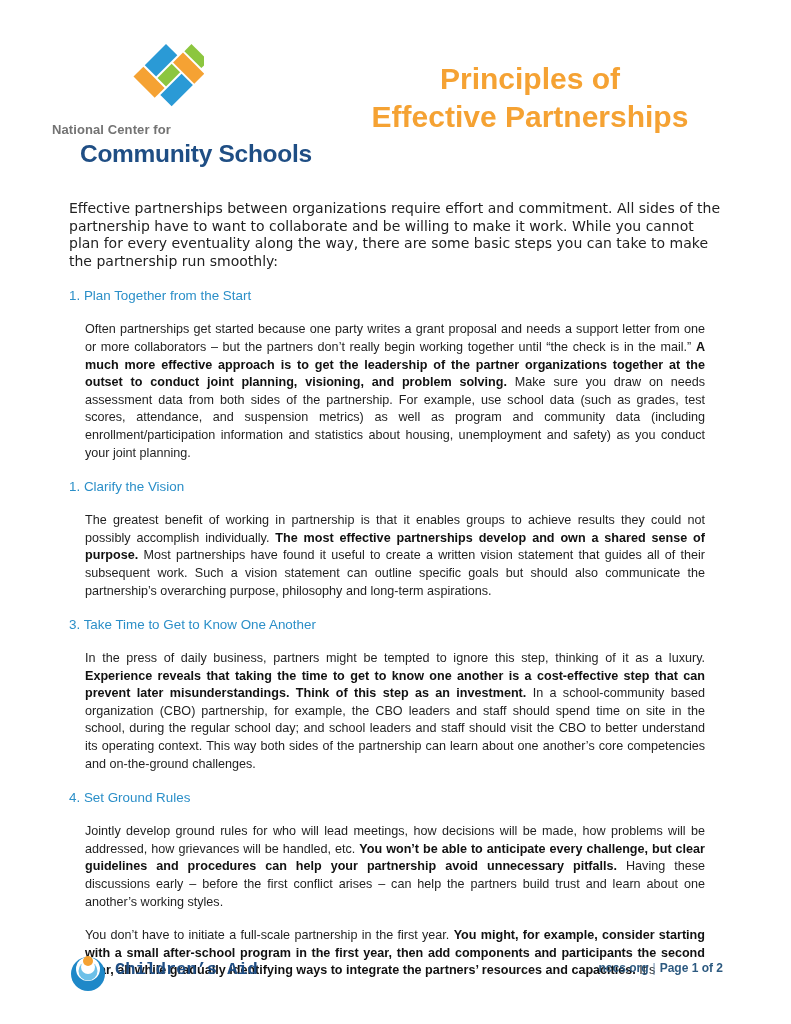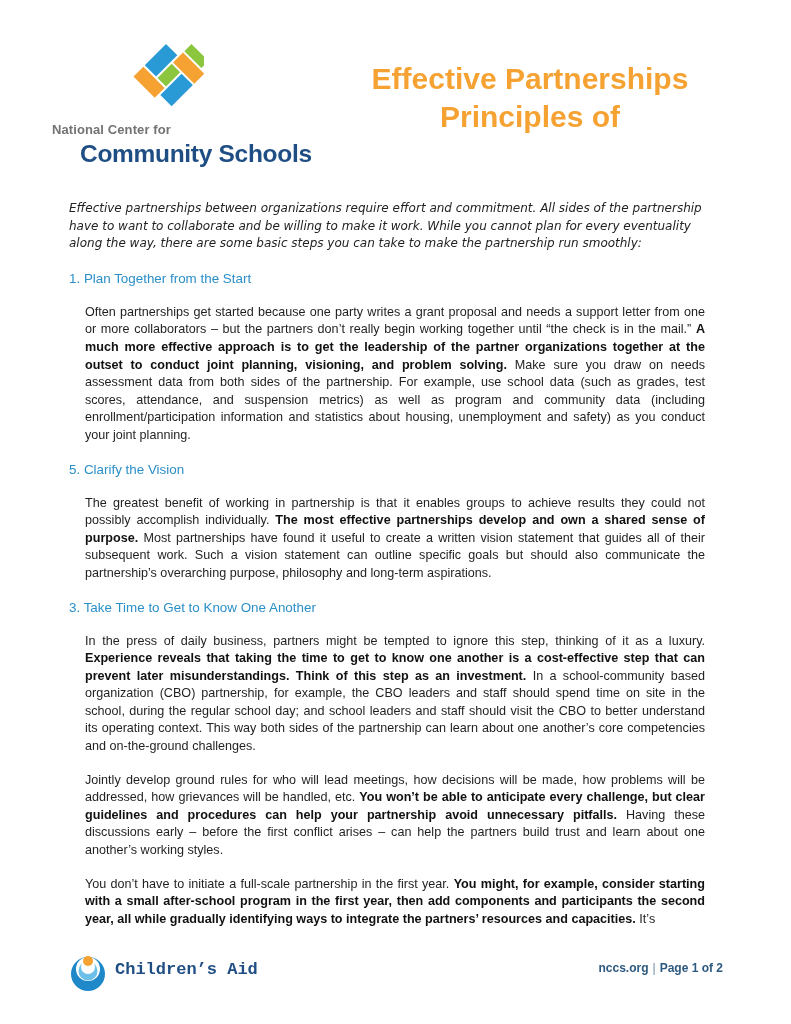--- a/index.html
+++ b/index.html
@@ -6,21 +6,21 @@
     body { width: 791px; height: 1024px; position: relative; overflow: hidden; font-family: "Liberation Sans", sans-serif; color: #1a1a1a; }
 
     .logo-ncc { position: absolute; left: 46px; top: 36px; width: 245px; height: 135px; }
     .logo-mark { position: absolute; left: 82px; top: 4px; width: 76px; height: 76px; }
     .logo-line1 { position: absolute; left: 6px; top: 86px; font-size: 13px; color: #737373; letter-spacing: 0.1px; white-space: nowrap; font-weight: bold; }
     .logo-line2 { position: absolute; left: 2px; top: 104px; font-size: 24.5px; font-weight: bold; color: #1f4e84; letter-spacing: -0.3px; white-space: nowrap; margin-left: 32px; }
 
     .title { position: absolute; left: 330px; top: 60px; width: 400px; text-align: center; color: #f5a233; font-weight: bold; font-size: 30px; line-height: 38px; }
 
     .content { position: absolute; left: 69px; top: 200px; width: 652px; font-size: 12.6px; line-height: 17.6px; }
-    .intro { font-style: italic; margin: 0 0 17px 0; font-family: "DejaVu Sans", sans-serif; font-size: 12px; line-height: 17.6px; color: #222; }
+    .intro { margin: 0 0 17px 0; font-family: "DejaVu Sans", sans-serif; font-size: 14px; line-height: 17.6px; color: #222; }
     .section { margin-bottom: 14px; }
     .sec-heading { color: #2b8fc8; font-weight: normal; font-size: 13.4px; margin: 0 0 1px 0; line-height: 18px; }
     .sec-body { text-align: justify; margin: 16px; color: #1f1f1f; }
     .sec-body b { font-weight: bold; color: #111; }
 
     .footer-logo { position: absolute; left: 68px; top: 952px; height: 40px; width: 200px; }
     .ca-icon { position: absolute; left: 0; top: 0; width: 40px; height: 40px; }
     .ca-text { position: absolute; left: 47px; top: 8px; font-size: 17px; font-weight: bold; color: #1f4e84; white-space: nowrap; font-family: Liberation Mono, monospace; }
 
     .footer-right { position: absolute; right: 68px; top: 961px; font-size: 12px; font-weight: bold; color: #2d5a80; white-space: nowrap; }
@@ -38,43 +38,44 @@
       <rect x="14" y="46" width="30" height="14" fill="#f5a233"></rect>
       <rect x="32" y="24" width="12" height="20" fill="#8cc63f"></rect>
       <rect x="32" y="-4" width="24" height="10" fill="#8cc63f"></rect>
     </g>
   </svg>
   <div class="logo-line1">National Center for</div>
   <div class="logo-line2">Community Schools</div>
 </div>
 
 <div class="title">
+  <div>Principles of</div>
   <div>Effective Partnerships</div>
-  <div>Principles of</div>
 </div>
 
 <div class="content">
   <p class="intro">Effective partnerships between organizations require effort and commitment.  All sides of the partnership have to want to collaborate and be willing to make it work.  While you cannot plan for every eventuality along the way, there are some basic steps you can take to make the partnership run smoothly:</p>
 
   <div class="section">
     <div class="sec-heading">1. Plan Together from the Start</div>
     <p class="sec-body"><span>Often partnerships get started because one party writes a grant proposal and needs a support letter from one or more collaborators – but the partners don’t really begin working together until “the check is in the mail.”  </span><b>A much more effective approach is to get the leadership of the partner organizations together at the outset to conduct joint planning, visioning, and problem solving.</b><span>  Make sure you draw on needs assessment data from both sides of the partnership.  For example, use school data (such as grades, test scores, attendance, and suspension metrics) as well as program and community data (including enrollment/participation information and statistics about housing, unemployment and safety) as you conduct your joint planning.</span></p>
   </div>
 
   <div class="section">
-    <div class="sec-heading">5. Clarify the Vision</div>
+    <div class="sec-heading">1. Clarify the Vision</div>
     <p class="sec-body"><span>The greatest benefit of working in partnership is that it enables groups to achieve results they could not possibly accomplish individually.  </span><b>The most effective partnerships develop and own a shared sense of purpose.</b><span>  Most partnerships have found it useful to create a written vision statement that guides all of their subsequent work.  Such a vision statement can outline specific goals but should also communicate the partnership’s overarching purpose, philosophy and long-term aspirations.</span></p>
   </div>
 
   <div class="section">
     <div class="sec-heading">3. Take Time to Get to Know One Another</div>
     <p class="sec-body"><span>In the press of daily business, partners might be tempted to ignore this step, thinking of it as a luxury. </span><b>Experience reveals that taking the time to get to know one another is a cost-effective step that can prevent later misunderstandings.  Think of this step as an investment.</b><span>  In a school-community based organization (CBO) partnership, for example, the CBO leaders and staff should spend time on site in the school, during the regular school day; and school leaders and staff should visit the CBO to better understand its operating context.  This way both sides of the partnership can learn about one another’s core competencies and on-the-ground challenges.</span></p>
   </div>
 
   <div class="section">
+    <div class="sec-heading">4. Set Ground Rules</div>
     <p class="sec-body"><span>Jointly develop ground rules for who will lead meetings, how decisions will be made, how problems will be addressed, how grievances will be handled, etc.  </span><b>You won’t be able to anticipate every challenge, but clear guidelines and procedures can help your partnership avoid unnecessary pitfalls.</b><span>  Having these discussions early – before the first conflict arises – can help the partners build trust and learn about one another’s working styles.</span></p>
   </div>
 
   <div class="section">
     <p class="sec-body"><span>You don’t have to initiate a full-scale partnership in the first year.  </span><b>You might, for example, consider starting with a small after-school program in the first year, then add components and participants the second year, all while gradually identifying ways to integrate the partners’ resources and capacities.</b><span>  It’s</span></p>
   </div>
 </div>
 
 <div class="footer-logo">
   <svg class="ca-icon" viewBox="0 0 40 40">

